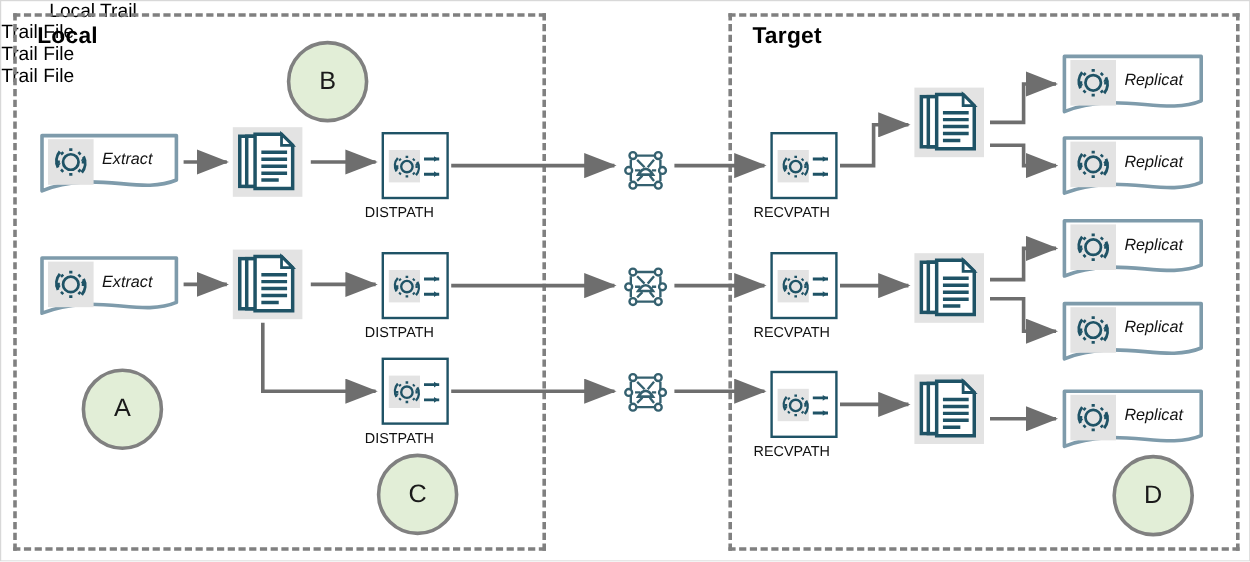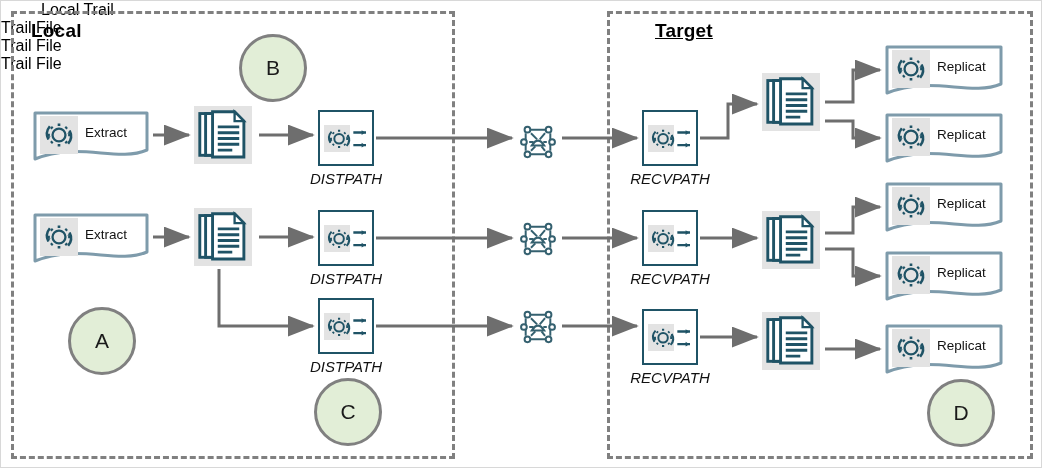--- a/index.html
+++ b/index.html
@@ -10,46 +10,46 @@
   .zone{position:absolute;border:3px dashed #808080;box-sizing:border-box;background:transparent;}
   .zone-title{position:absolute;font-size:19px;font-weight:bold;color:#000;letter-spacing:.2px;}
 
   .marker{position:absolute;border-radius:50%;background:#e2eed7;border:3px solid #808080;
           box-sizing:border-box;display:flex;align-items:center;justify-content:center;
           font-size:21px;color:#1a1a1a;}
 
   
   .wave{position:absolute;}
   .wave svg{position:absolute;left:0;top:0;overflow:visible;}
-  .wave .lbl{position:absolute;font-size:13.5px;color:#121212;white-space:nowrap;}
+  .wave .lbl{position:absolute;font-size:13.5px;color:#121212;white-space:nowrap;font-style:italic;}
   .wave .iconbox{position:absolute;background:#e3e3e3;}
 
   
   .pbox{position:absolute;border:2.5px solid #1f5366;background:#fff;box-sizing:border-box;}
   .pbox .iconbox{position:absolute;background:#e3e3e3;}
-  .cap{position:absolute;font-size:15px;color:#111;text-align:center;white-space:nowrap;font-style:italic;}
+  .cap{position:absolute;font-size:12px;color:#111;text-align:left;white-space:nowrap;}
 
   
   .trail{position:absolute;}
   .trail .shade{position:absolute;background:#ececec;}
 
   .net{position:absolute;}
   .conn{position:absolute;overflow:visible;}
   svg{display:block;}
 </style>
 </head>
 <body>
 
 <div id="stage">
 
   <div class="zone" id="zone-source" style="left: 10px; top: 10px; width: 444px; height: 448px; border-color: rgb(128, 128, 128);"></div>
   <div class="zone-title" id="zone-source-title" style="left: 30px; top: 19px;">Local</div>
 
   <div class="zone" id="zone-target" style="left: 606px; top: 10px; width: 426px; height: 448px; border-color: rgb(128, 128, 128);"></div>
-  <div class="zone-title" id="zone-target-title" style="left: 654px; top: 19px; text-decoration: underline;">Target</div>
+  <div class="zone-title" id="zone-target-title" style="left: 626px; top: 19px;">Target</div>
 
   <svg class="conn" id="connector-layer" width="1042" height="468" style="left:0;top:0;">
     <defs>
       <marker id="ah" markerWidth="9" markerHeight="7" refX="8.4" refY="3.5" orient="auto">
         <path d="M0,0 L9,3.5 L0,7 z" fill="#6e6e6e"></path>
       </marker>
     </defs>
     <g id="connector-paths">
         <path d="M152 134 L188 134" fill="none" stroke="#6e6e6e" stroke-width="3" stroke-linejoin="miter" marker-end="url(#ah)"></path>
         <path d="M258 134 L312 134" fill="none" stroke="#6e6e6e" stroke-width="3" stroke-linejoin="miter" marker-end="url(#ah)"></path>

